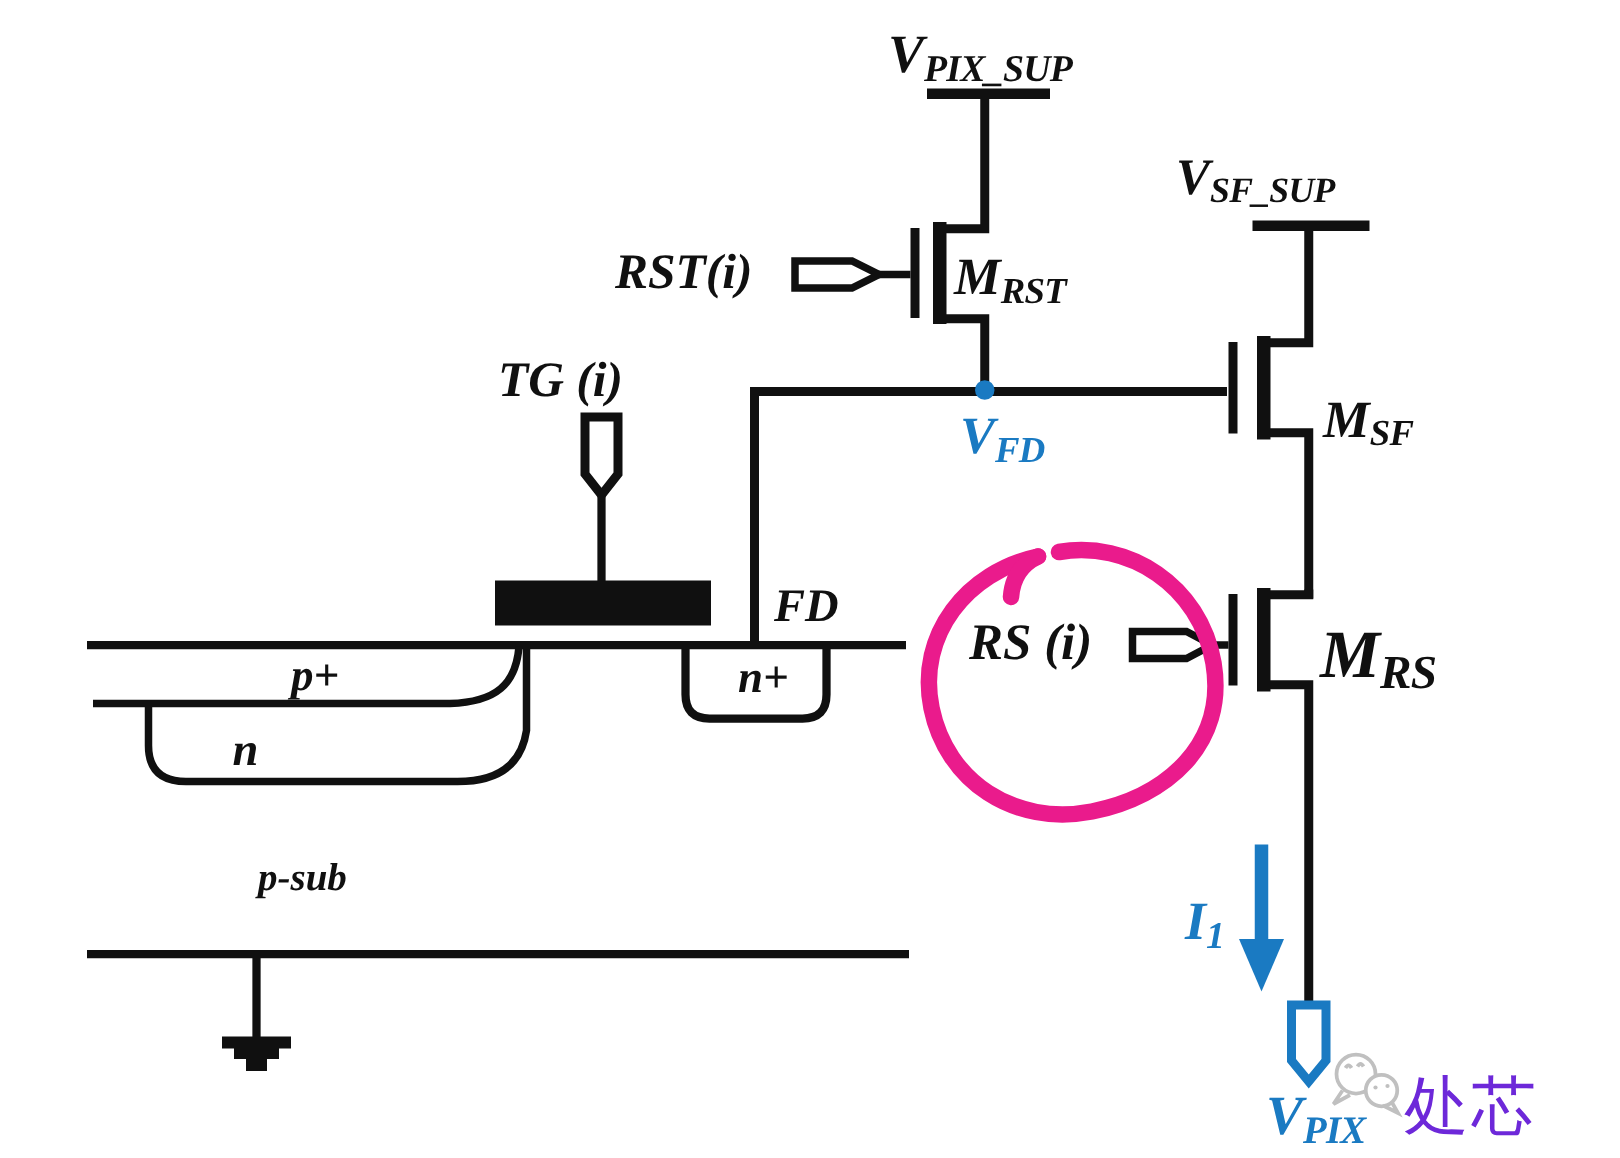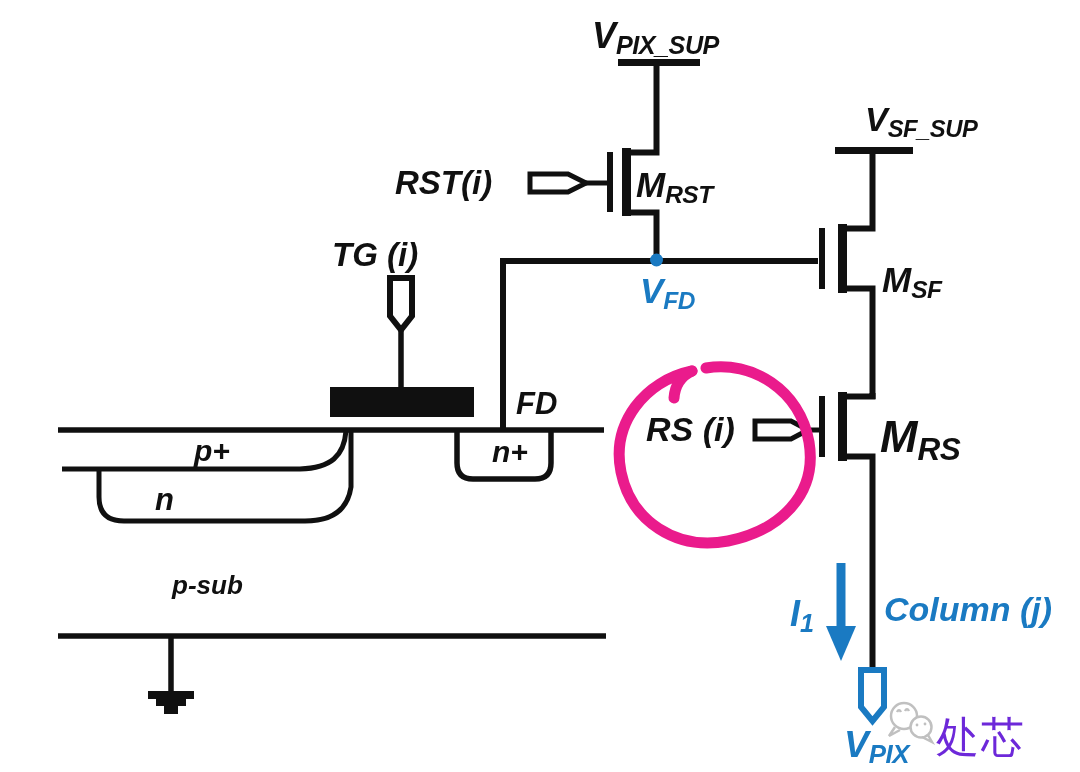--- a/index.html
+++ b/index.html
@@ -1,18 +1,18 @@
 <!DOCTYPE html>
 <html><head>
 <meta charset="utf-8">
 <style>
   html,body{margin:0;padding:0;background:#ffffff;}
   .stage{
     position:relative;width:1051px;height:772px;background:#ffffff;overflow:hidden;
-    font-family:Liberation Sans, sans-serif;
+    font-family:Liberation Serif, serif;
   }
   .lbl{
     position:absolute;
     font-style:italic;font-weight:700;
     font-size:33px;color:#101010;
     white-space:nowrap;line-height:1;
     letter-spacing:0px;
   }
   .lbl .s{font-size:0.70em;vertical-align:-0.24em;letter-spacing:-0.5px;}
   .blue{color:#1a7ac2;text-align:right;}
@@ -82,37 +82,36 @@
       <path d="M 905,711 q 2,-3.5 4,0"></path>
       <circle cx="921" cy="727" r="10.5" fill="#ffffff"></circle>
       <path d="M 928,735 L 932,742 L 922,737"></path>
       <circle cx="917" cy="725" r="1.4" fill="#c0c0c0" stroke="none"></circle>
       <circle cx="925" cy="724" r="1.4" fill="#c0c0c0" stroke="none"></circle>
     </g>
   </svg>
 
   <div class="lbl" style="left:592px;top:18px;font-size:36px"><span class="m">V</span><span class="s">PIX_SUP</span></div>
 
-  <div class="lbl" style="left:395px;top:166px;font-size:33px"><span>RST(i)</span></div>
+  <div class="lbl" style="left:410px;top:166px;font-size:33px"><span>RST(i)</span></div>
   <div class="lbl" style="left:636px;top:167px;font-size:35px"><span class="m">M</span><span class="s">RST</span></div>
 
   <div class="lbl" style="left:332px;top:238px;font-size:33px"><span>TG (i)</span></div>
 
-  <div class="lbl" style="left:865px;top:102px;font-size:34px"><span class="m">V</span><span class="s">SF_SUP</span></div>
+  <div class="lbl" style="left:784px;top:102px;font-size:34px"><span class="m">V</span><span class="s">SF_SUP</span></div>
   <div class="lbl" style="left:882px;top:262px;font-size:35px"><span class="m">M</span><span class="s">SF</span></div>
 
   <div class="lbl blue" style="left:640px;top:273px;font-size:35px"><span class="m">V</span><span class="s">FD</span></div>
 
   <div class="lbl" style="left:516px;top:388px;font-size:31px"><span>FD</span></div>
   <div class="lbl" style="left:492px;top:437px;font-size:30px"><span>n+</span></div>
   <div class="lbl" style="left:194px;top:436px;font-size:30px"><span>p+</span></div>
   <div class="lbl" style="left:155px;top:484px;font-size:31px"><span>n</span></div>
   <div class="lbl" style="left:172px;top:572px;font-size:26px"><span>p-sub</span></div>
 
   <div class="lbl" style="left:646px;top:412px;font-size:34px"><span>RS (i)</span></div>
   <div class="lbl" style="left:880px;top:414px;font-size:45px"><span class="m">M</span><span class="s">RS</span></div>
 
   <div class="lbl blue" style="left:790px;top:596px;font-size:36px"><span class="m">I</span><span class="s">1</span></div>
-  <div class="lbl blue" style="left:884px;top:592px;font-size:34px"><span>Column (j)</span></div>
   <div class="lbl blue" style="left:844px;top:726px;font-size:37px"><span class="m">V</span><span class="s">PIX</span></div>
 
   <div class="wm-text"><span>处芯积律</span></div>
 </div>
 
 </body></html>

